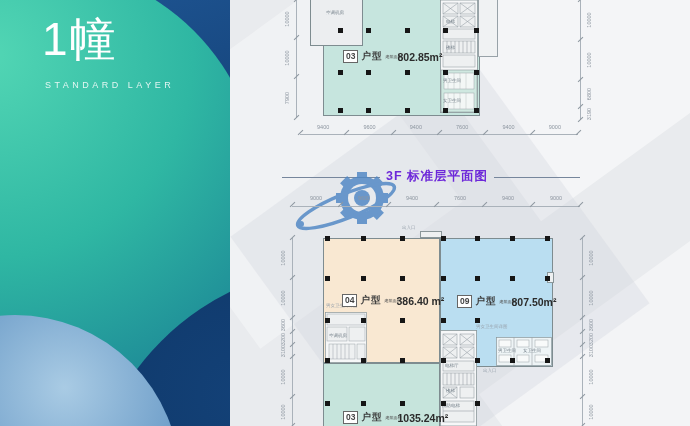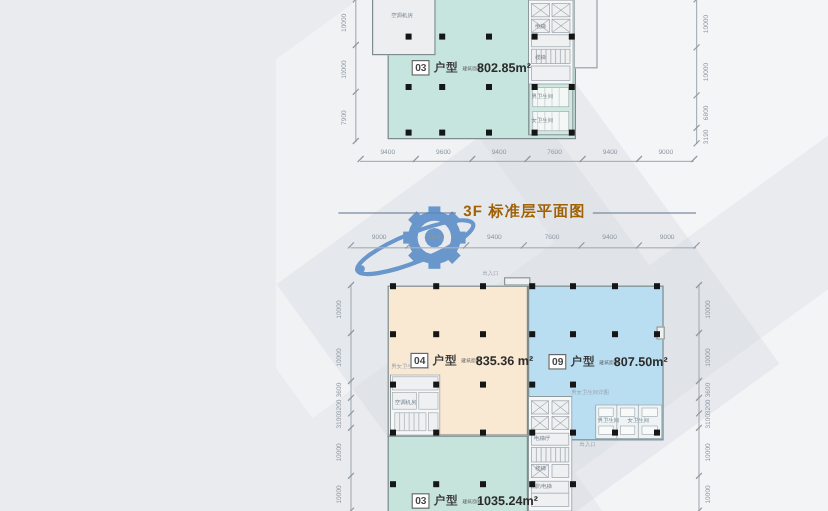--- a/index.html
+++ b/index.html
@@ -23,21 +23,21 @@
 
   
   .main{position:absolute;left:230px;top:0;width:460px;height:426px;overflow:hidden;}
   .bg-shape{position:absolute;}
 
   
   .watermark{position:absolute;left:62px;top:162px;width:118px;height:76px;opacity:.82;}
 
   
   .plan-title{position:absolute;left:150px;top:168px;width:114px;text-align:center;
-    font-size:12.5px;font-weight:bold;color:#a16207;letter-spacing:1px;white-space:nowrap;}
+    font-size:12.5px;font-weight:bold;color:#6d28d9;letter-spacing:1px;white-space:nowrap;}
   .title-line{position:absolute;top:177px;height:1px;background:#76869c;}
 
   
   .region{position:absolute;box-sizing:border-box;border:1px solid #7e8c90;}
   .corebox{position:absolute;}
 
   
   .unit-label{position:absolute;display:flex;align-items:center;gap:3px;white-space:nowrap;}
   .unit-no{border:1px solid #666;background:#fff;font-size:8.5px;font-weight:bold;
     color:#444;padding:0 2px;line-height:1.25;}
@@ -57,20 +57,27 @@
     color:#8d96a0;white-space:nowrap;}
   .dim-label-v{position:absolute;transform:translate(-50%,-50%) rotate(-90deg);font-size:5.5px;
     color:#8d96a0;white-space:nowrap;}
   .col-sq{position:absolute;width:5px;height:5px;background:#161616;}
 </style>
 </head>
 <body>
 
 <div class="stage">
 
+  <div class="sidebar">
+    <div class="circle teal-circle"></div>
+    <div class="circle navy-circle"></div>
+    <div class="circle light-circle"></div>
+    <div class="building-title">1幢</div>
+    <div class="building-subtitle">STANDARD LAYER</div>
+  </div>
 
   <div class="main">
 
     <div class="bg-shape" style="left:210px;top:-90px;width:320px;height:240px;transform:rotate(-36deg);background:rgba(255,255,255,.5);"></div>
     <div class="bg-shape" style="left:-70px;top:40px;width:250px;height:260px;transform:rotate(-36deg);background:rgba(255,255,255,.35);"></div>
     <div class="bg-shape" style="left:290px;top:290px;width:280px;height:230px;transform:rotate(-36deg);background:rgba(255,255,255,.45);"></div>
     <div class="bg-shape" style="left:60px;top:120px;width:300px;height:300px;transform:rotate(-36deg);background:rgba(205,210,218,.30);"></div>
 
     <div class="region" style="left:93px;top:-1px;width:157px;height:117px;background:#c6e5de;"></div>
     <div class="region" style="left:80px;top:-1px;width:53px;height:47px;background:#eceef0;"></div>
@@ -203,21 +210,21 @@
       </svg>
     </div>
     <span class="room-label" style="left:99px;top:334px;">空调机房</span>
     <span class="note-label" style="left:96px;top:304px;">男女卫生间详图</span>
     <span class="note-label" style="left:253px;top:369px;">出入口</span>
 
     <div class="unit-label" style="left:112px;top:294px;">
       <span class="unit-no">04</span>
       <span class="unit-type">户型</span>
       <span class="unit-area-prefix">建筑面积</span>
-      <span class="unit-area">835.36 m²</span>
+      <span class="unit-area">386.40 m²</span>
     </div>
     <div class="unit-label" style="left:227px;top:295px;">
       <span class="unit-no">09</span>
       <span class="unit-type">户型</span>
       <span class="unit-area-prefix">建筑面积</span>
       <span class="unit-area">807.50m²</span>
     </div>
     <div class="unit-label" style="left:113px;top:411px;">
       <span class="unit-no">03</span>
       <span class="unit-type">户型</span>

